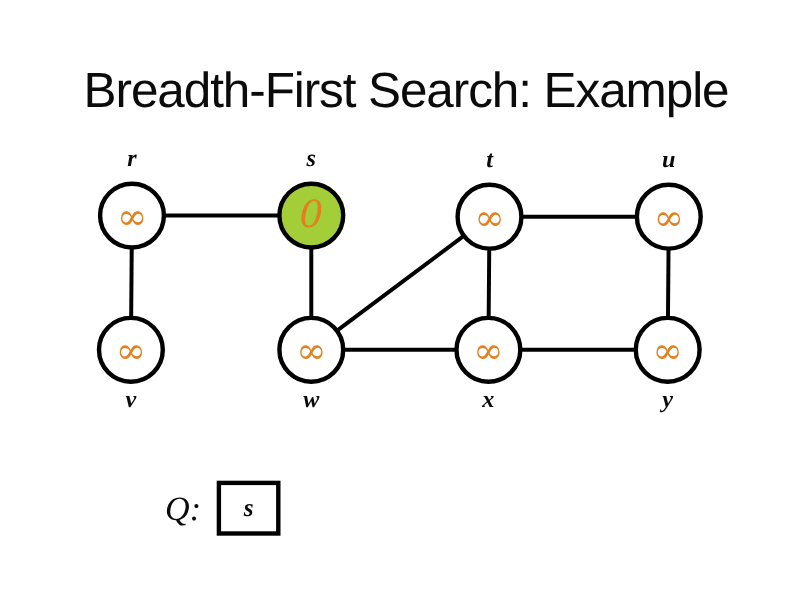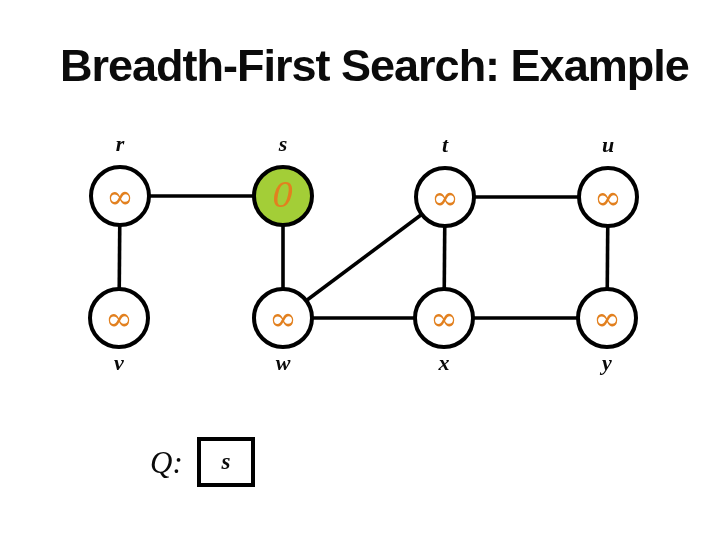--- a/index.html
+++ b/index.html
@@ -1,22 +1,22 @@
 <!DOCTYPE html>
 <html style="--title-color: #0b0b0b; --node-fill: #ffffff; --frontier-fill: #A3CE37; --edge-color: #000000; --value-color: #E2801F;"><head>
 <meta charset="utf-8">
 <style>
   html,body{margin:0;padding:0;background:#888;}
   #slide{
     position:relative;width:720px;height:540px;background:#ffffff;
     overflow:hidden;font-family:"Liberation Serif",serif;
   }
   #title{
-    position:absolute;left:60px;top:40px;width:640px;margin:0;
-    font-family:"Liberation Sans",sans-serif;font-weight:bold;
+    position:absolute;left:60px;top:40px;width:640px;margin:16px;
+    font-family:"Liberation Sans",sans-serif;font-weight:normal;
     font-size:45px;letter-spacing:-1px;color:var(--title-color,#0b0b0b);
     white-space:nowrap;
   }
   #edges{position:absolute;left:0;top:0;width:720px;height:540px;}
   .node{
     position:absolute;width:54px;height:54px;border-radius:50%;
     border:4px solid var(--edge-color,#000);background:var(--node-fill,#fff);
     display:flex;align-items:center;justify-content:center;box-sizing:content-box;
   }
   .node.frontier{background:var(--frontier-fill,#A3CE37);}

